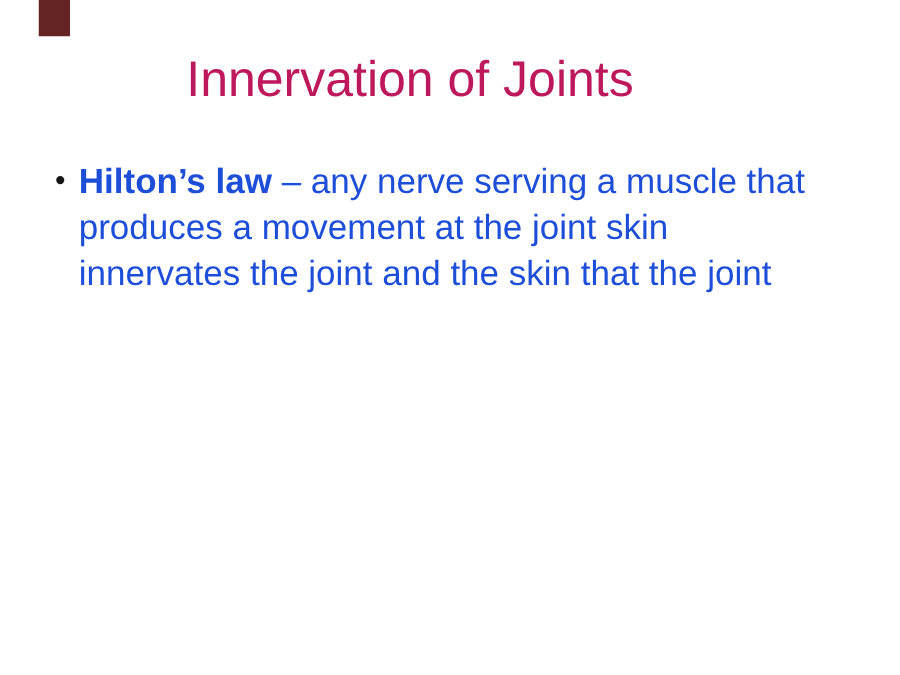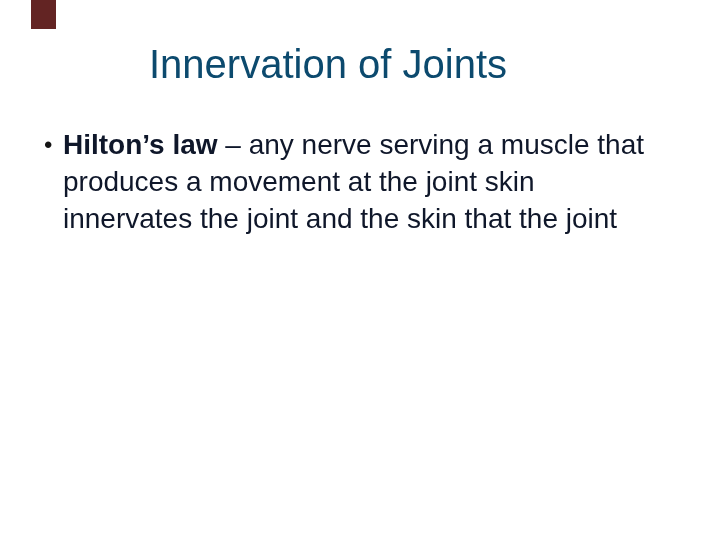--- a/index.html
+++ b/index.html
@@ -26,21 +26,21 @@
   }
   .slide-title {
     position: absolute;
     top: 42px;
     left: 0;
     width: 656px;
     text-align: center;
     font-size: 40px;
     font-weight: 400;
     letter-spacing: 0px;
-    color: #0c4a6e;
+    color: #be185d;
     white-space: nowrap;
   }
   .bullet-item {
     position: absolute;
     left: 44px;
     top: 126px;
     width: 650px;
     display: flex;
     align-items: flex-start;
   }
@@ -48,21 +48,21 @@
     flex: 0 0 auto;
     width: 19px;
     font-size: 24px;
     line-height: 37px;
     color: #141414;
   }
   .bullet-text {
     flex: 1 1 auto;
     font-size: 28px;
     line-height: 37px;
-    color: #0f172a;
+    color: #1d4ed8;
   }
   .bullet-line {
     white-space: pre;
   }
   .bold-term {
     font-weight: 700;
   }
 </style>
 </head>
 <body>

